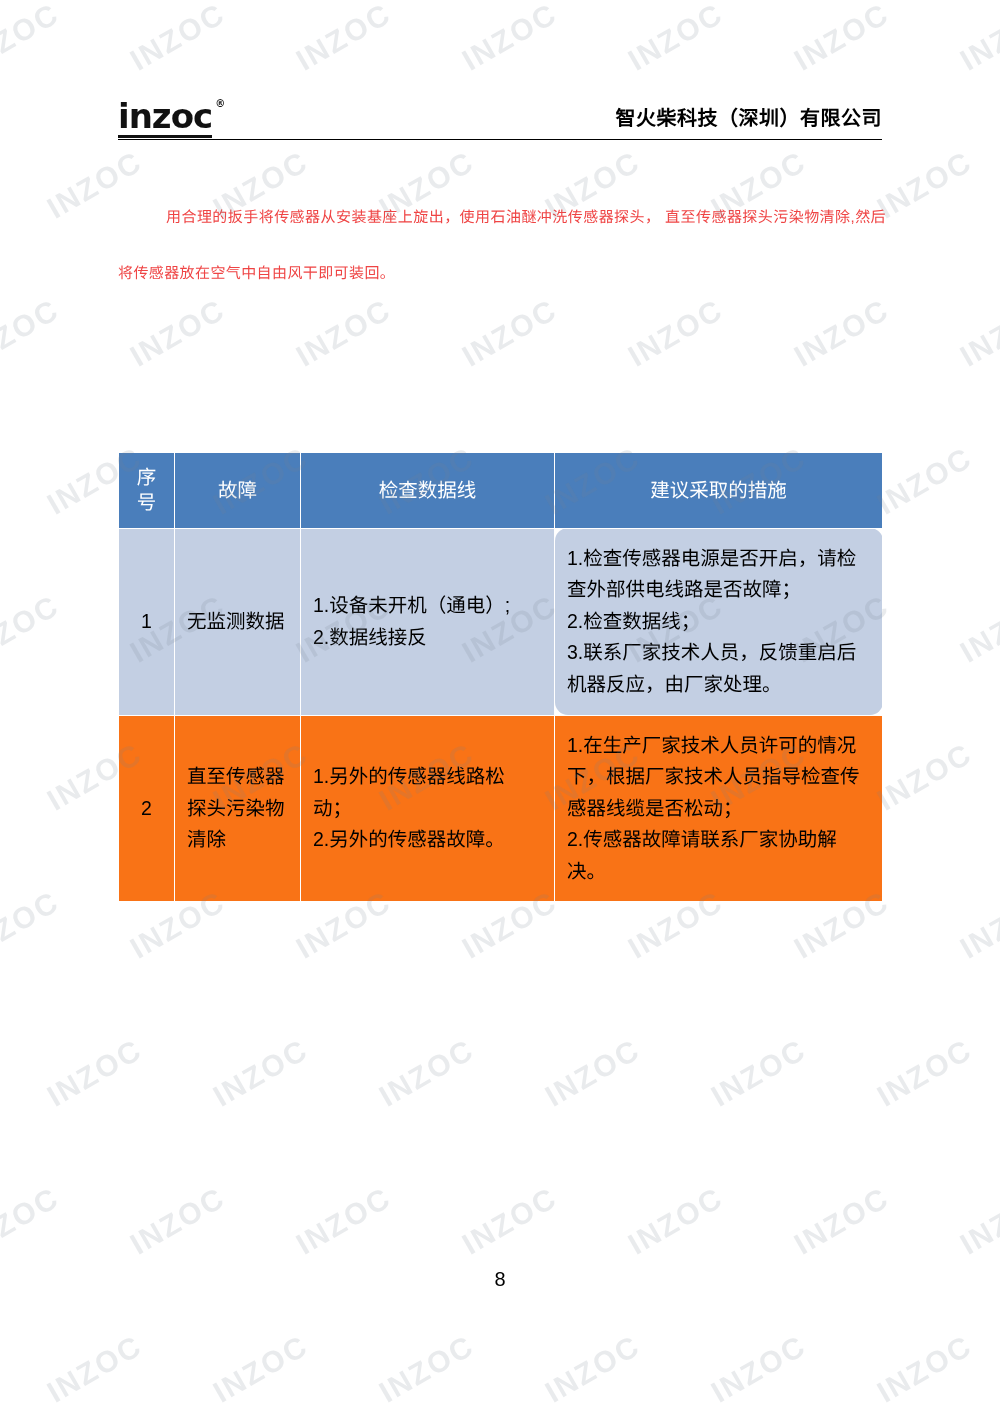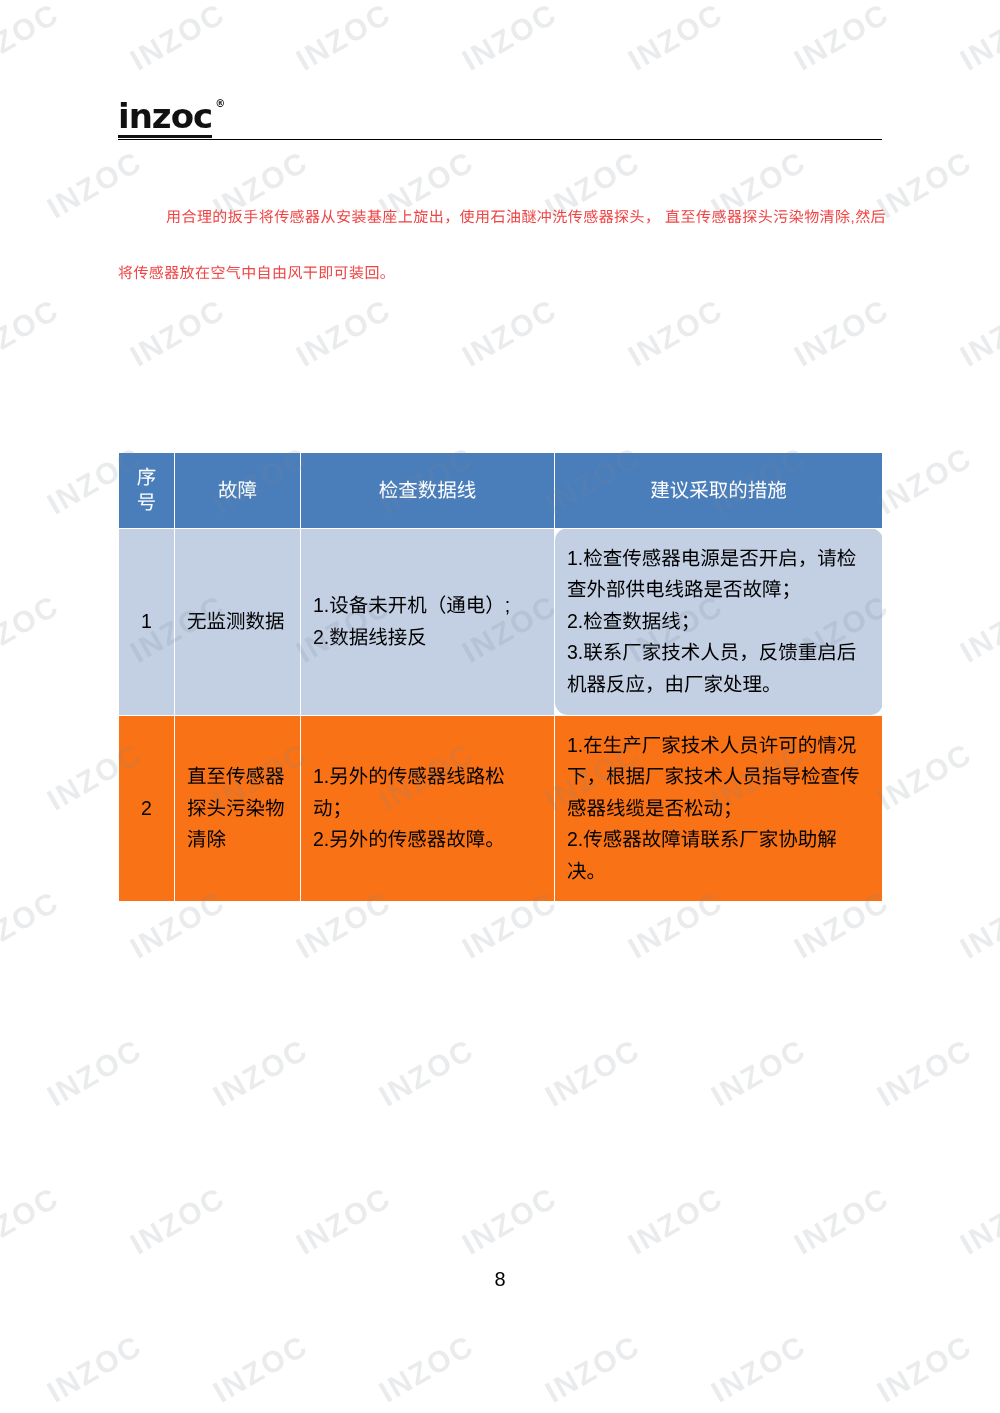--- a/index.html
+++ b/index.html
@@ -239,20 +239,21 @@
     <div class="wm" style="left: 873px; top: 1352px;">INZOC</div>
   </div>
 
 <div id="page">
 
   <div class="header">
     <div class="logo">
       <span>inzoc</span><span class="reg">®</span>
       <span class="logo-underline"></span>
     </div>
+    <div class="company">智火柴科技（深圳）有限公司</div>
   </div>
 
   <p class="body-para">用合理的扳手将传感器从安装基座上旋出，使用石油醚冲洗传感器探头， 直至传感器探头污染物清除,然后将传感器放在空气中自由风干即可装回。</p>
 
 
   <table class="fault-table">
     <colgroup>
       <col class="col-no">
       <col class="col-fault">
       <col class="col-cause">

